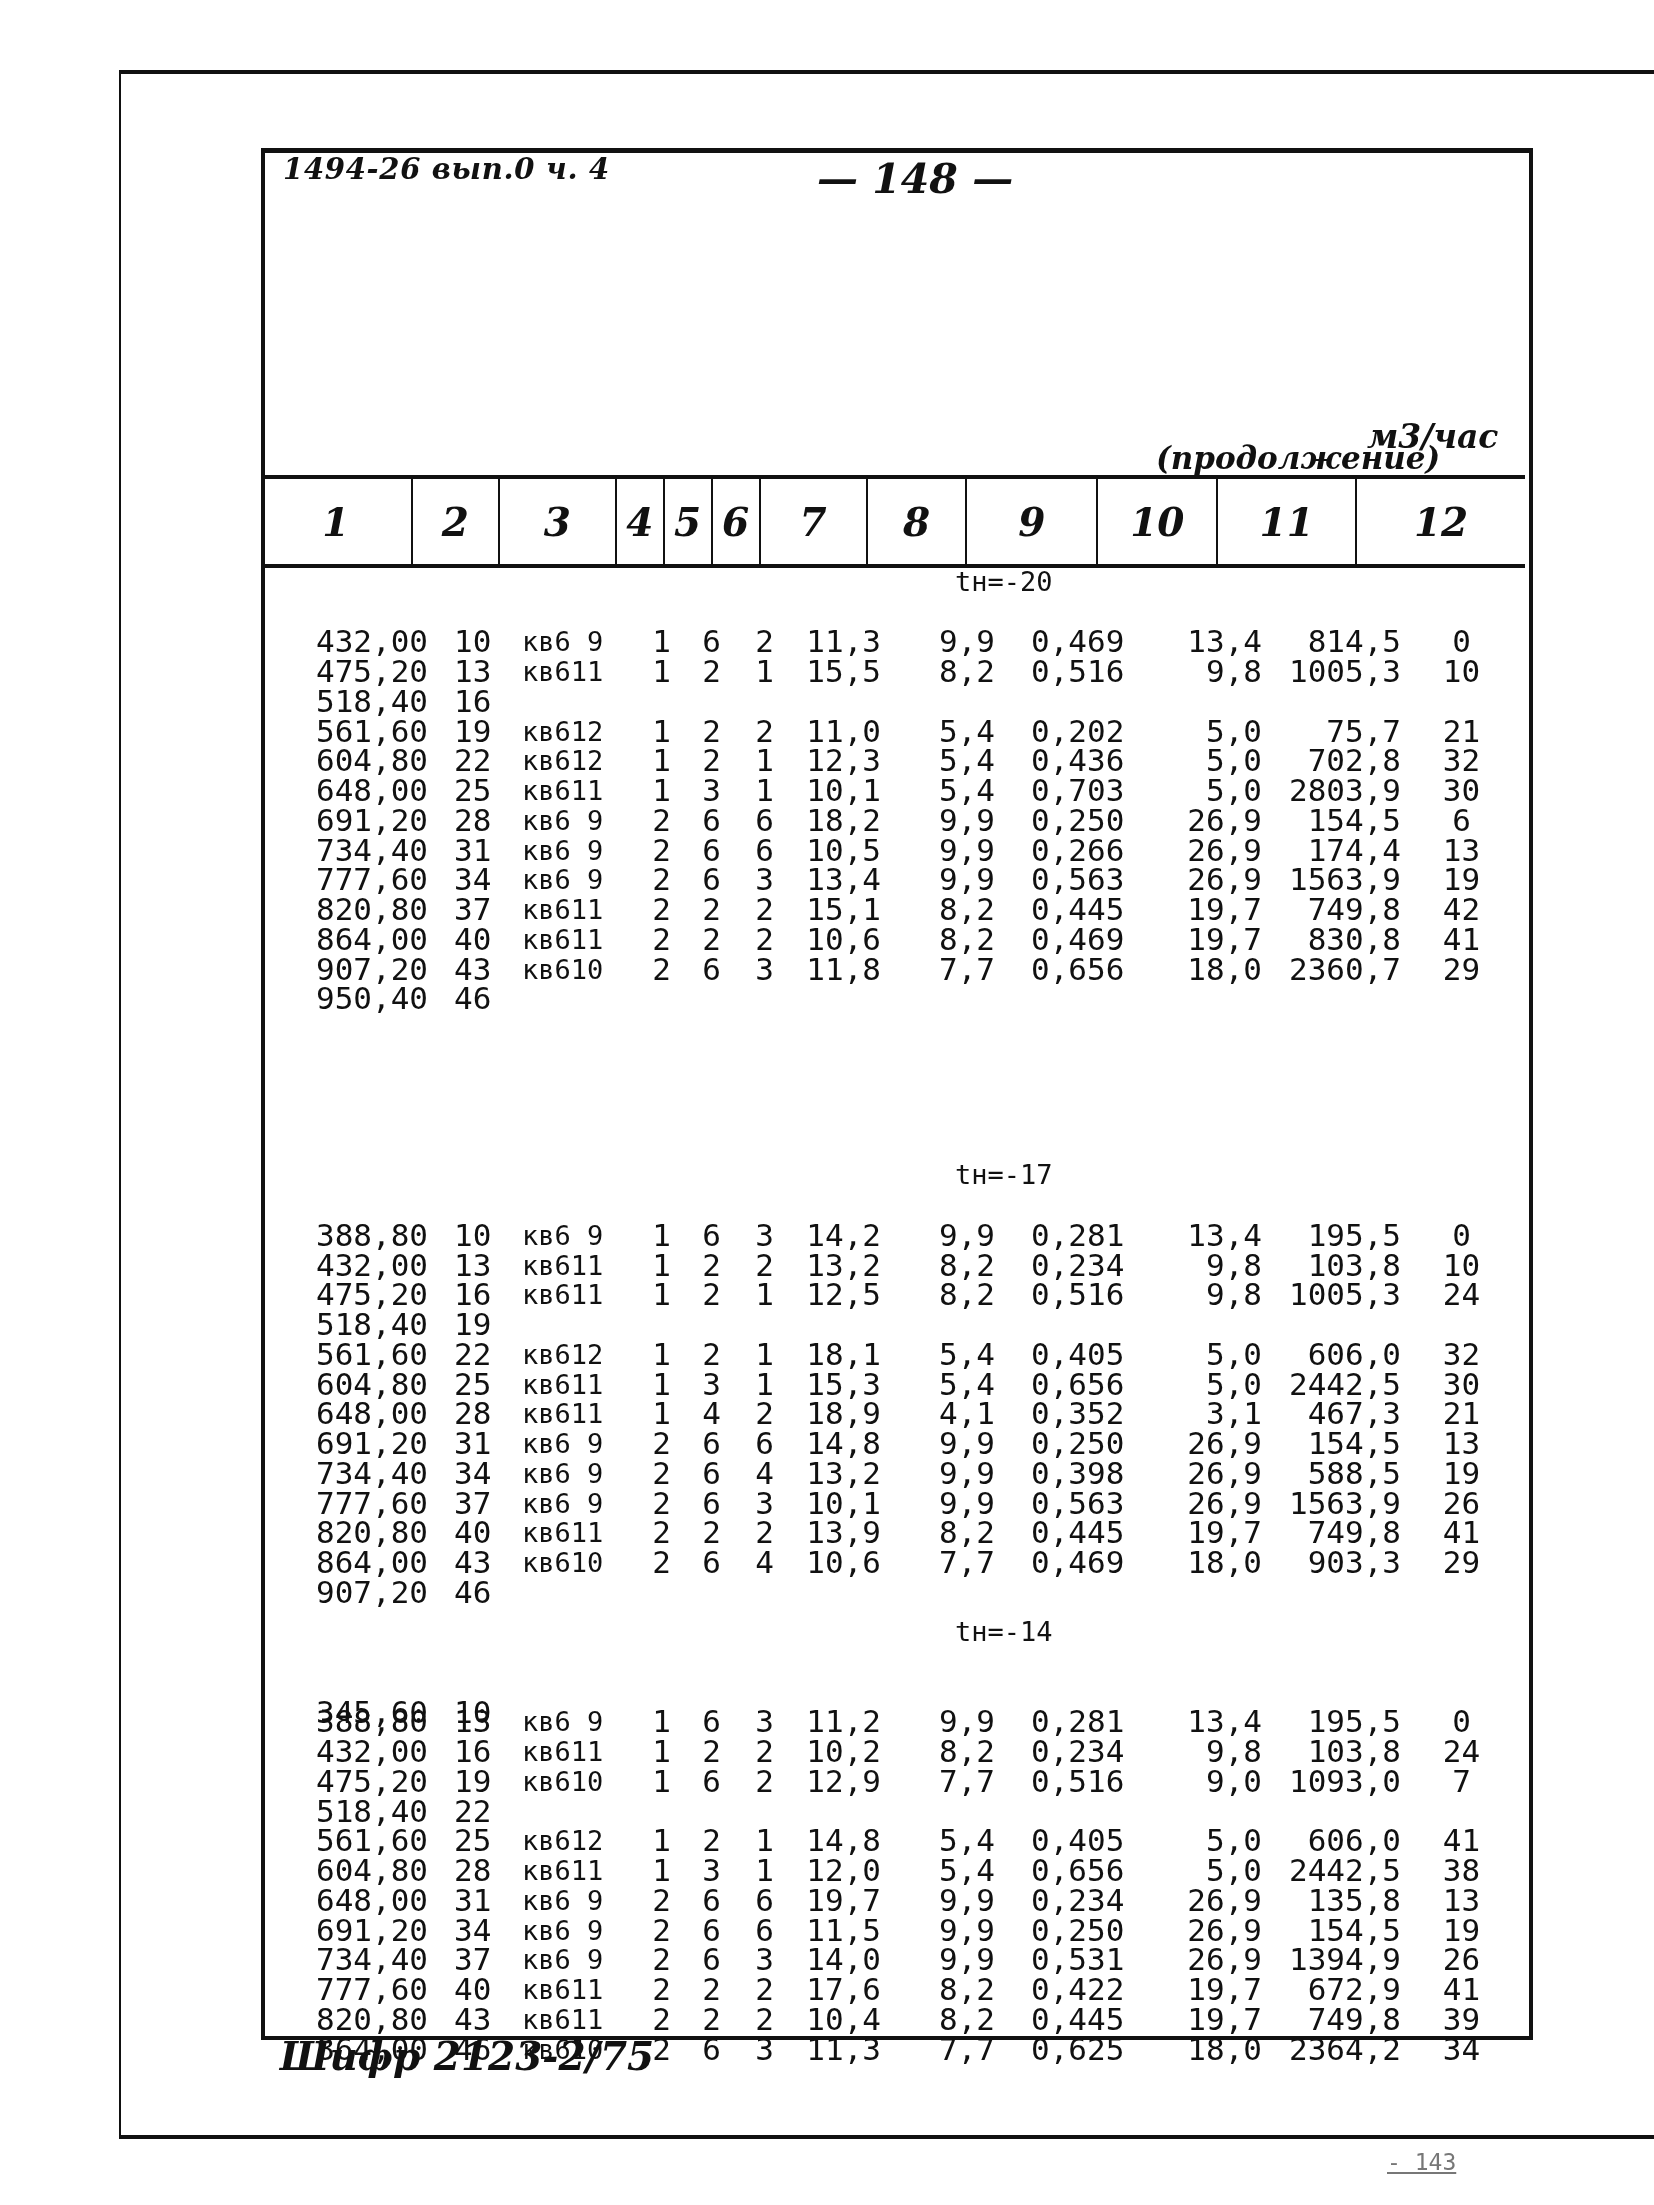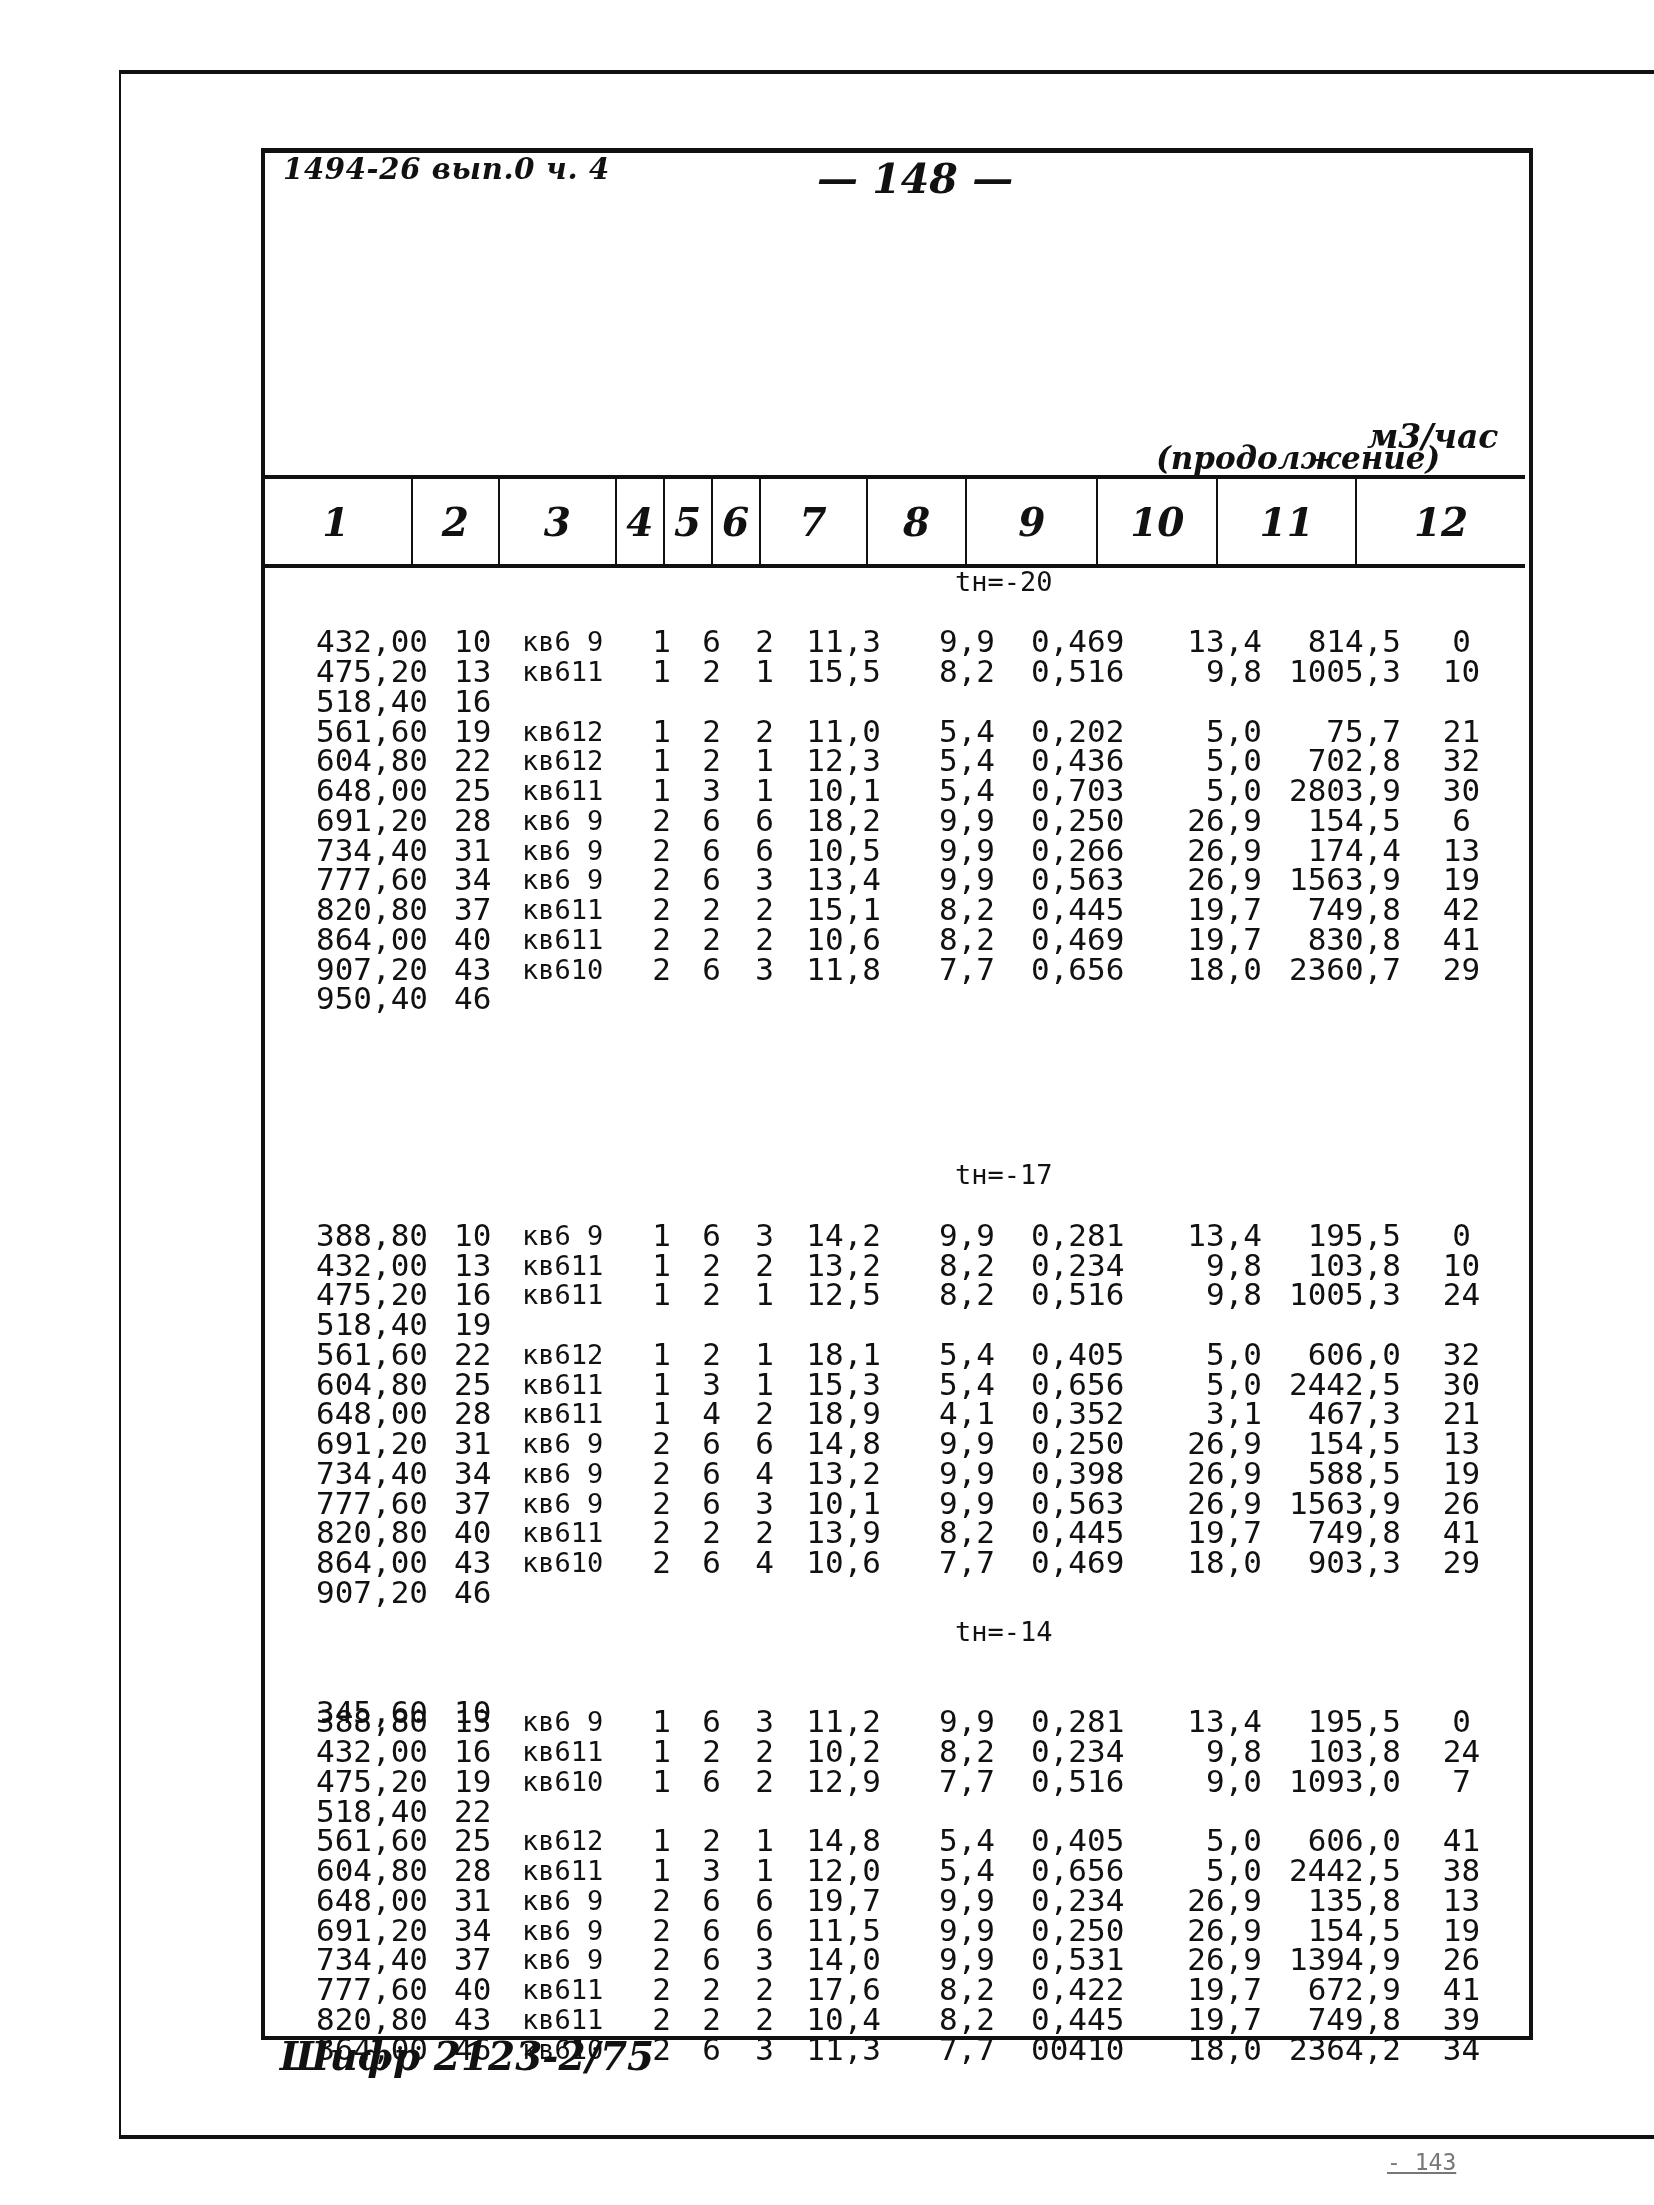--- a/index.html
+++ b/index.html
@@ -621,21 +621,21 @@
     </div>
     <div class="row" style="top: 1471px;">
       <span class="cell c1">864,00</span>
       <span class="cell c2">46</span>
       <span class="cell c3">кв610</span>
       <span class="cell c4">2</span>
       <span class="cell c5">6</span>
       <span class="cell c6">3</span>
       <span class="cell c7">11,3</span>
       <span class="cell c8">7,7</span>
-      <span class="cell c9">00410</span>
+      <span class="cell c9">0,625</span>
       <span class="cell c10">18,0</span>
       <span class="cell c11">2364,2</span>
       <span class="cell c12">34</span>
     </div>
   </div>
 
 <div class="footer-code hand">Шифр 2123-2/75</div>
 <div class="margin-mark">- 143</div>
 
 

